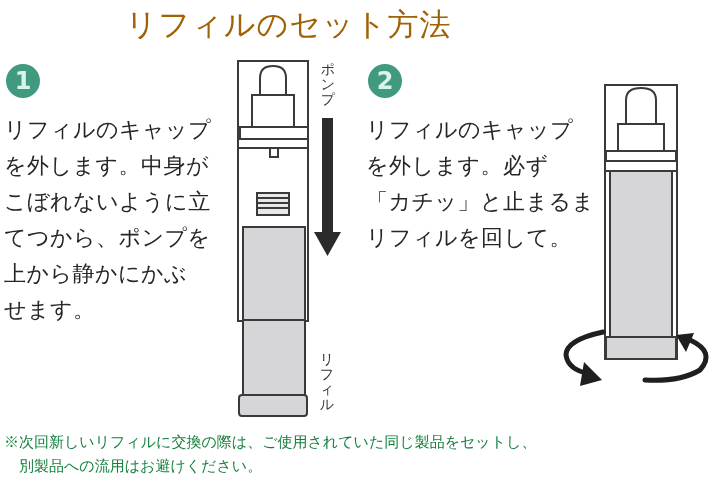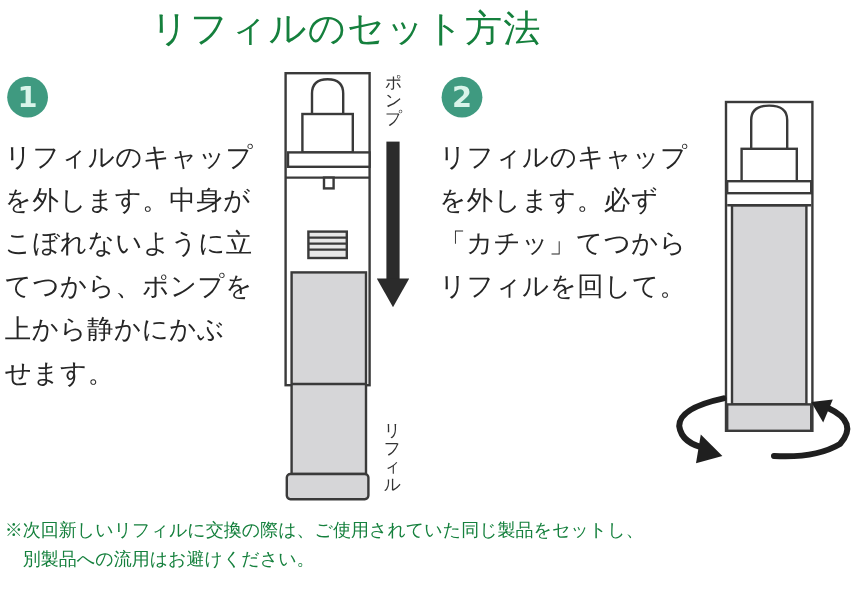--- a/index.html
+++ b/index.html
@@ -1,24 +1,24 @@
 <!DOCTYPE html>
 <html><head>
 <meta charset="utf-8">
 <style>
   html, body { margin: 0; padding: 0; background: #ffffff; }
   body { width: 720px; height: 494px; position: relative; overflow: hidden;
          font-family: "DejaVu Sans", "Liberation Sans", sans-serif; color: #2a2a2a; }
   .title { position: absolute; left: 0; top: 4px; width: 577px; text-align: center;
-           font-size: 31px; color: #15803d; letter-spacing: 1px; line-height: 40px; }
+           font-size: 31px; color: #a16207; letter-spacing: 1px; line-height: 40px; }
   .step-num { position: absolute; width: 34px; height: 34px; border-radius: 50%;
               background: #3f9a80; color: #d9f4ea; font-size: 24px; font-weight: bold;
               text-align: center; line-height: 34px; }
   .step-text { position: absolute; font-size: 22px; line-height: 36px; color: #262626;
-               white-space: pre; letter-spacing: 0.5px; }
+               white-space: pre; letter-spacing: 0.5px; font-family: Liberation Mono, monospace; }
   .vlabel { position: absolute; font-size: 14px; line-height: 15px; width: 16px;
             text-align: center; color: #333; }
   .vlabel span { display: block; }
   .note { position: absolute; left: 4px; top: 432px; font-size: 15px; line-height: 24px;
           color: #15803d; white-space: pre; font-family: Liberation Mono, monospace; }
   svg { position: absolute; left: 0; top: 0; }
 </style>
 </head>
 <body>
 
@@ -28,21 +28,21 @@
 <div class="step-text" style="left:4px; top:114px;"><span>リフィルのキャップ</span>
 <span>を外します。中身が</span>
 <span>こぼれないように立</span>
 <span>てつから、ポンプを</span>
 <span>上から静かにかぶ</span>
 <span>せます。</span></div>
 
 <div class="step-num" style="left:368px; top:64px;">2</div>
 <div class="step-text" style="left:366px; top:114px;"><span>リフィルのキャップ</span>
 <span>を外します。必ず</span>
-<span>「カチッ」てつから</span>
+<span>「カチッ」と止まるま</span>
 <span>リフィルを回して。</span></div>
 
 <svg width="720" height="494">
 
   <g stroke="#3a3a3a" stroke-width="2" fill="none">
     <rect x="238" y="61" width="70" height="260" fill="#ffffff"></rect>
     <path d="M260 95 L260 78 Q260 66 273 66 Q286 66 286 78 L286 95" fill="#fff"></path>
     <rect x="252" y="95" width="42" height="32" fill="#fff"></rect>
     <rect x="240" y="127" width="68" height="12" fill="#fff"></rect>
     <line x1="238" y1="148" x2="308" y2="148"></line>

